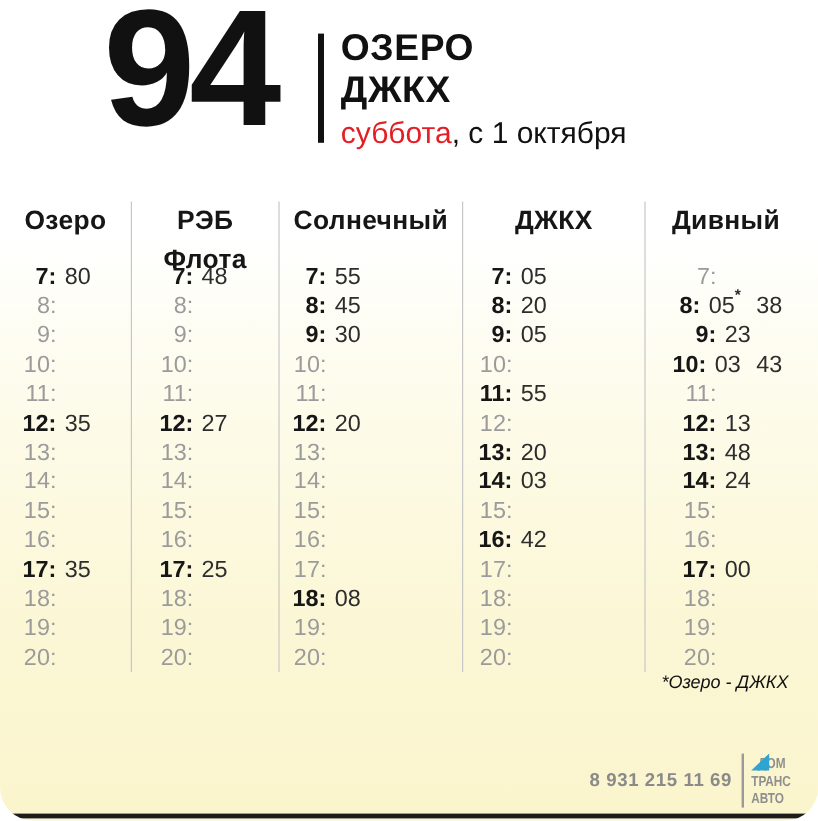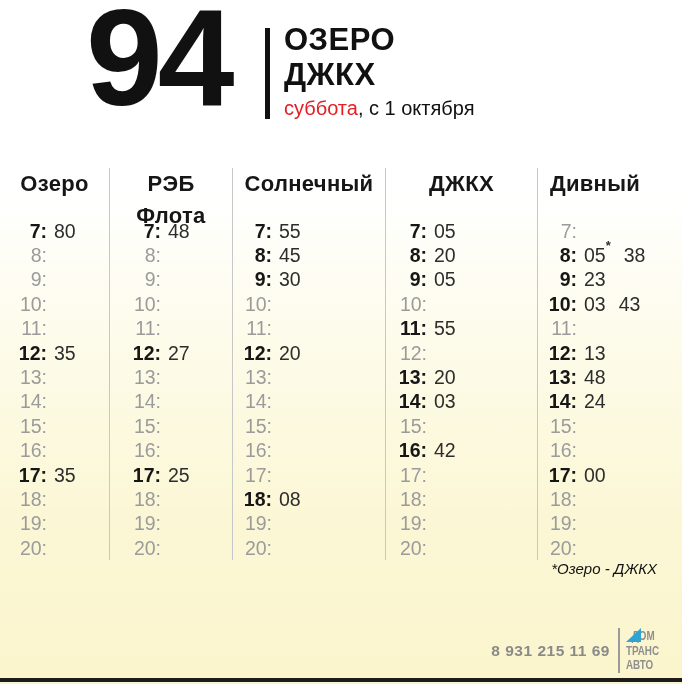--- a/index.html
+++ b/index.html
@@ -2,40 +2,41 @@
 <html><head>
 <meta charset="utf-8">
 <style>
   html,body{margin:0;padding:0;}
   .page{
     position:relative;
     width:682px;height:684px;
     overflow:hidden;
     font-family:"Liberation Sans",sans-serif;
     background:linear-gradient(180deg,#ffffff 0%,#ffffff 28%,#fdfbe8 52%,#fbf7d6 75%,#faf5cc 100%);
+    border-radius:28px;
   }
   
   .route-num{
     position:absolute;left:86px;top:-12px;
     font-size:138px;font-weight:bold;letter-spacing:-5px;
     color:#111;line-height:1;
   }
   .hbar{position:absolute;left:265px;top:28px;width:5px;height:91px;background:#111;}
   .title-block{position:absolute;left:284px;top:22px;}
   .title-line{font-size:31px;font-weight:bold;color:#111;line-height:35px;letter-spacing:.5px;}
-  .subtitle{font-size:20px;color:#111;margin-top:5px;}
+  .subtitle{font-size:25px;color:#111;margin-top:5px;}
   .subtitle .red{color:#e31e24;}
   
   .table{position:absolute;left:0;top:168px;width:682px;display:flex;}
   .col{box-sizing:border-box;height:392px;}
   .col:nth-child(1){width:109px;}
   .col:nth-child(2){width:123px;border-left:1px solid #c7c7c7;}
   .col:nth-child(3){width:153px;border-left:1px solid #c7c7c7;}
   .col:nth-child(4){width:152px;border-left:1px solid #c7c7c7;}
-  .col:nth-child(5){width:115px;border-left:1px solid #c7c7c7;}
+  .col:nth-child(5){width:115px;border-left:1px solid #c7c7c7;padding-left:20px;}
   .col-header{
     text-align:center;font-size:22px;font-weight:bold;color:#161616;
     height:32px;line-height:32px;letter-spacing:.3px;
   }
   .times{margin-top:19px;}
   .col:nth-child(1) .times{padding-left:9px;}
   .col:nth-child(2) .times{padding-left:13px;}
   .col:nth-child(3) .times{padding-left:1px;}
   .col:nth-child(4) .times{padding-left:3px;}
   .col:nth-child(5) .times{padding-left:1px;}

